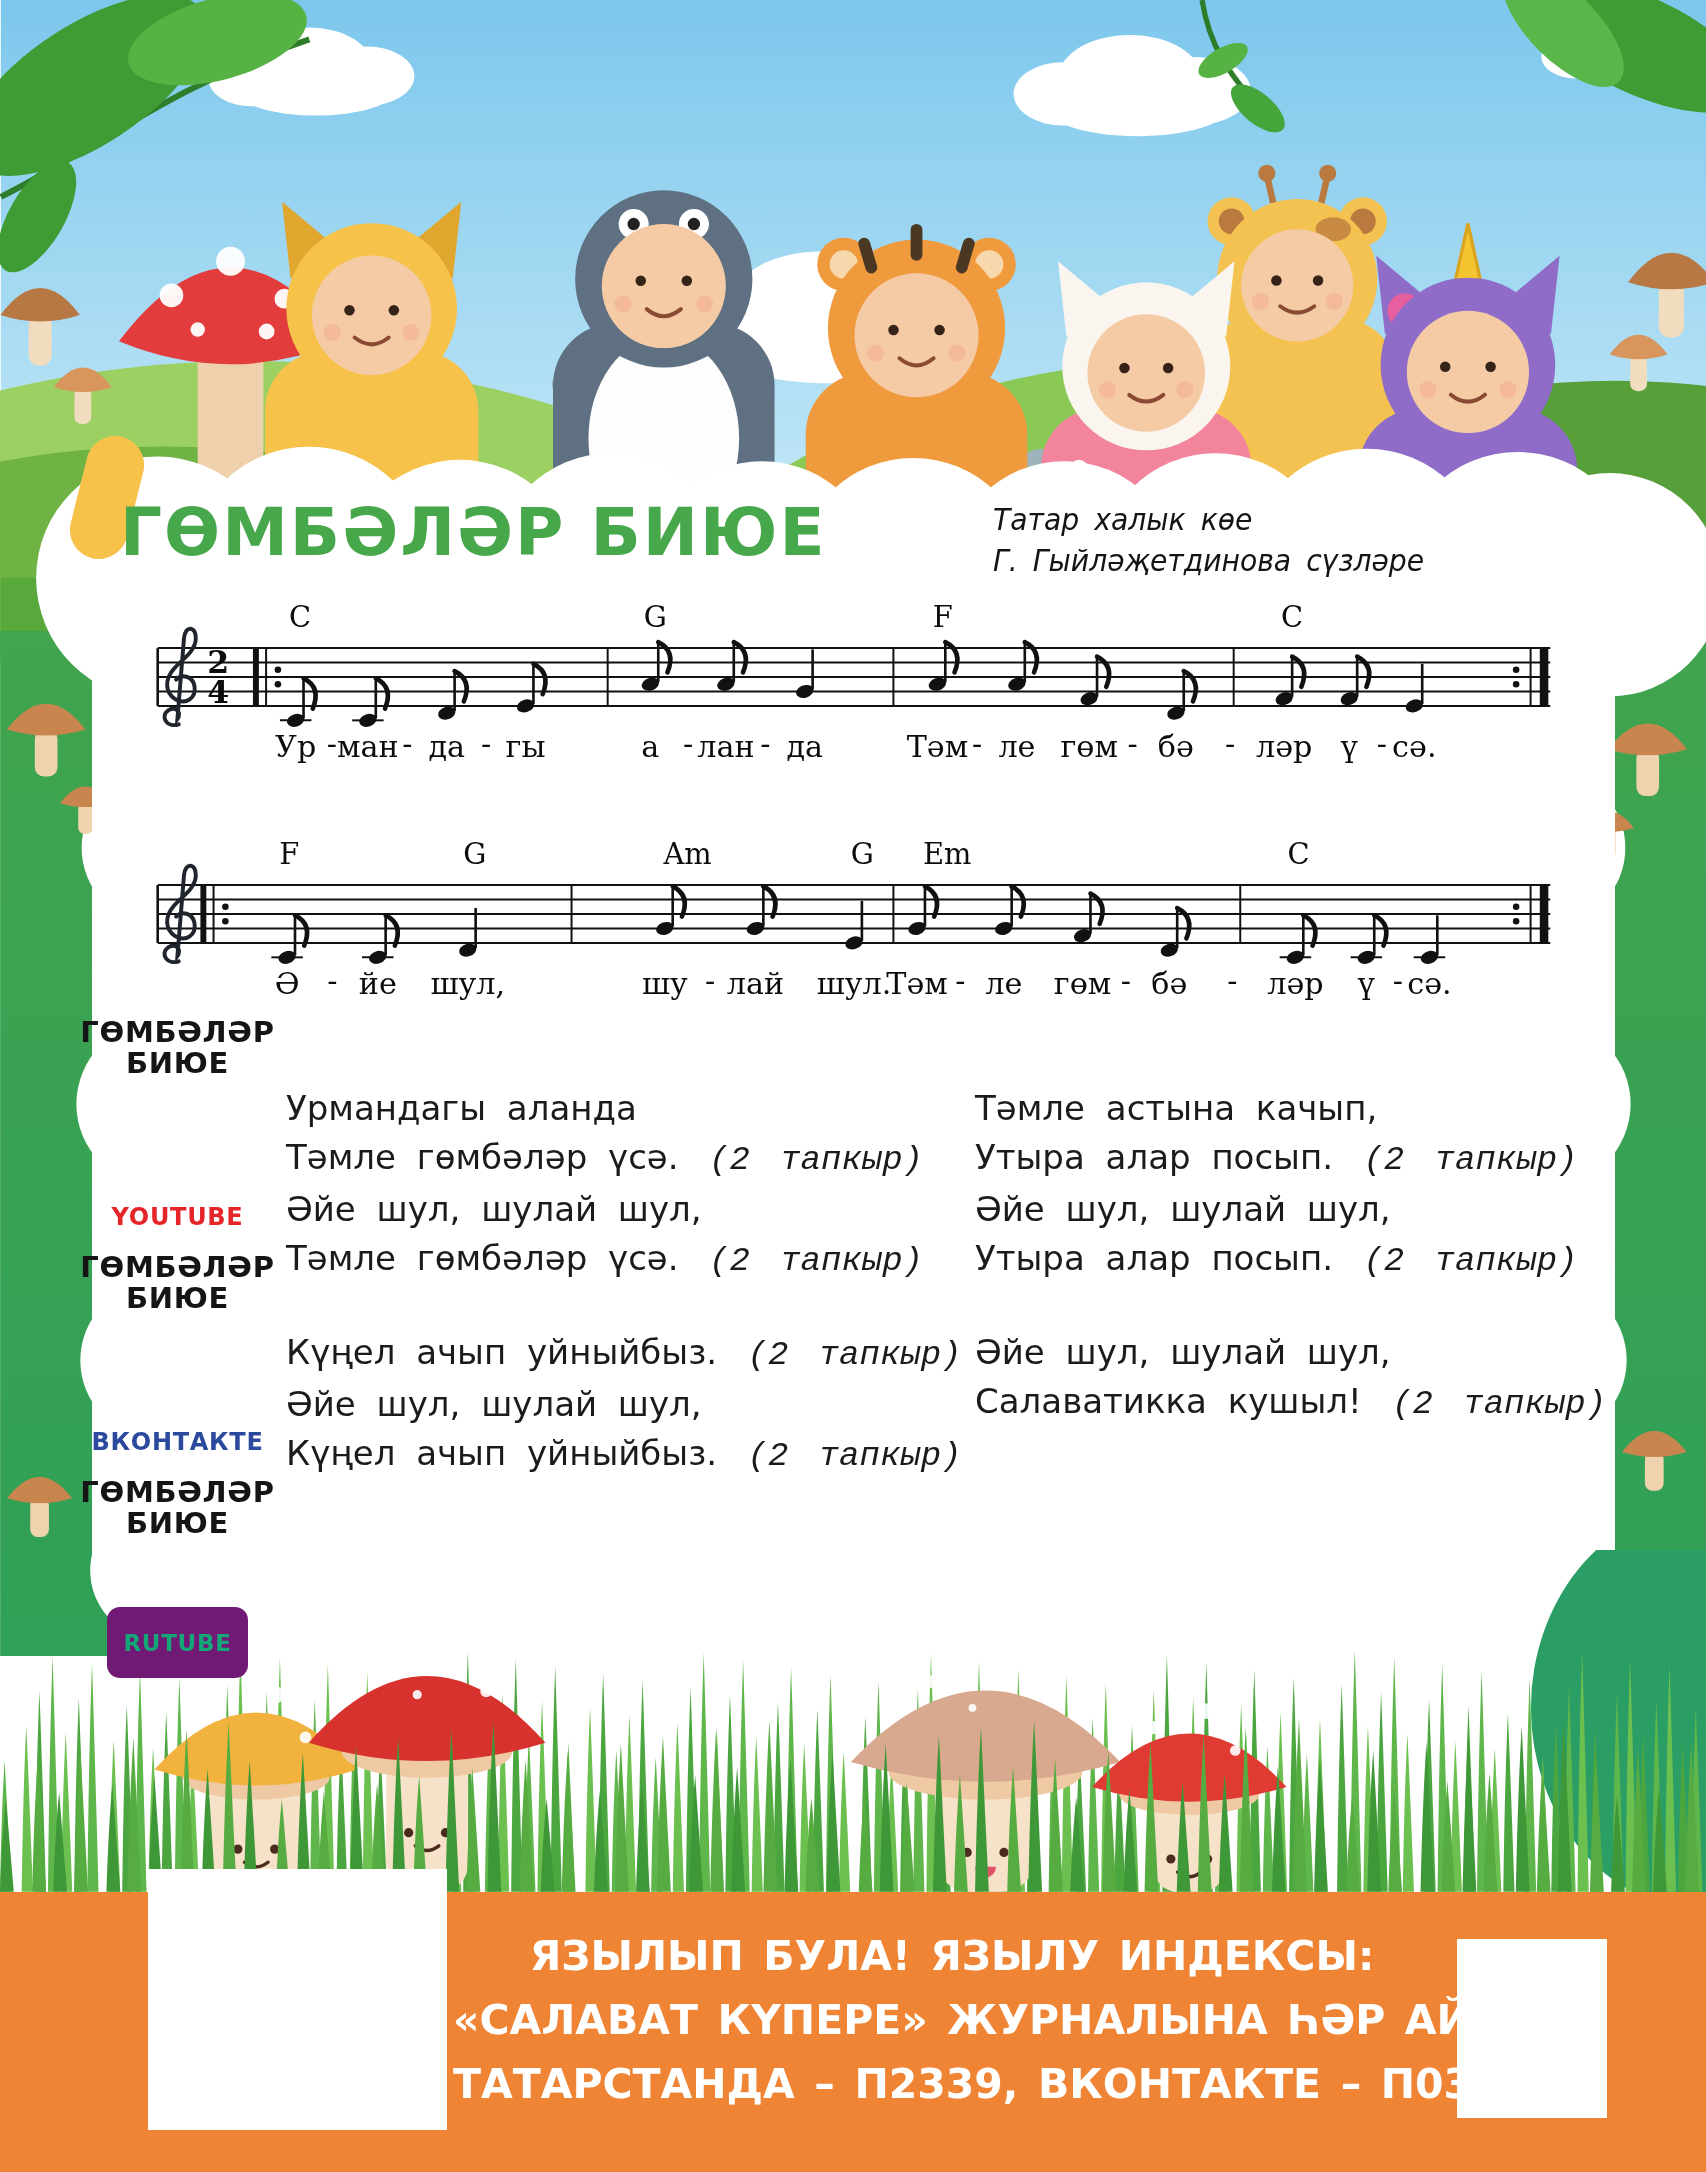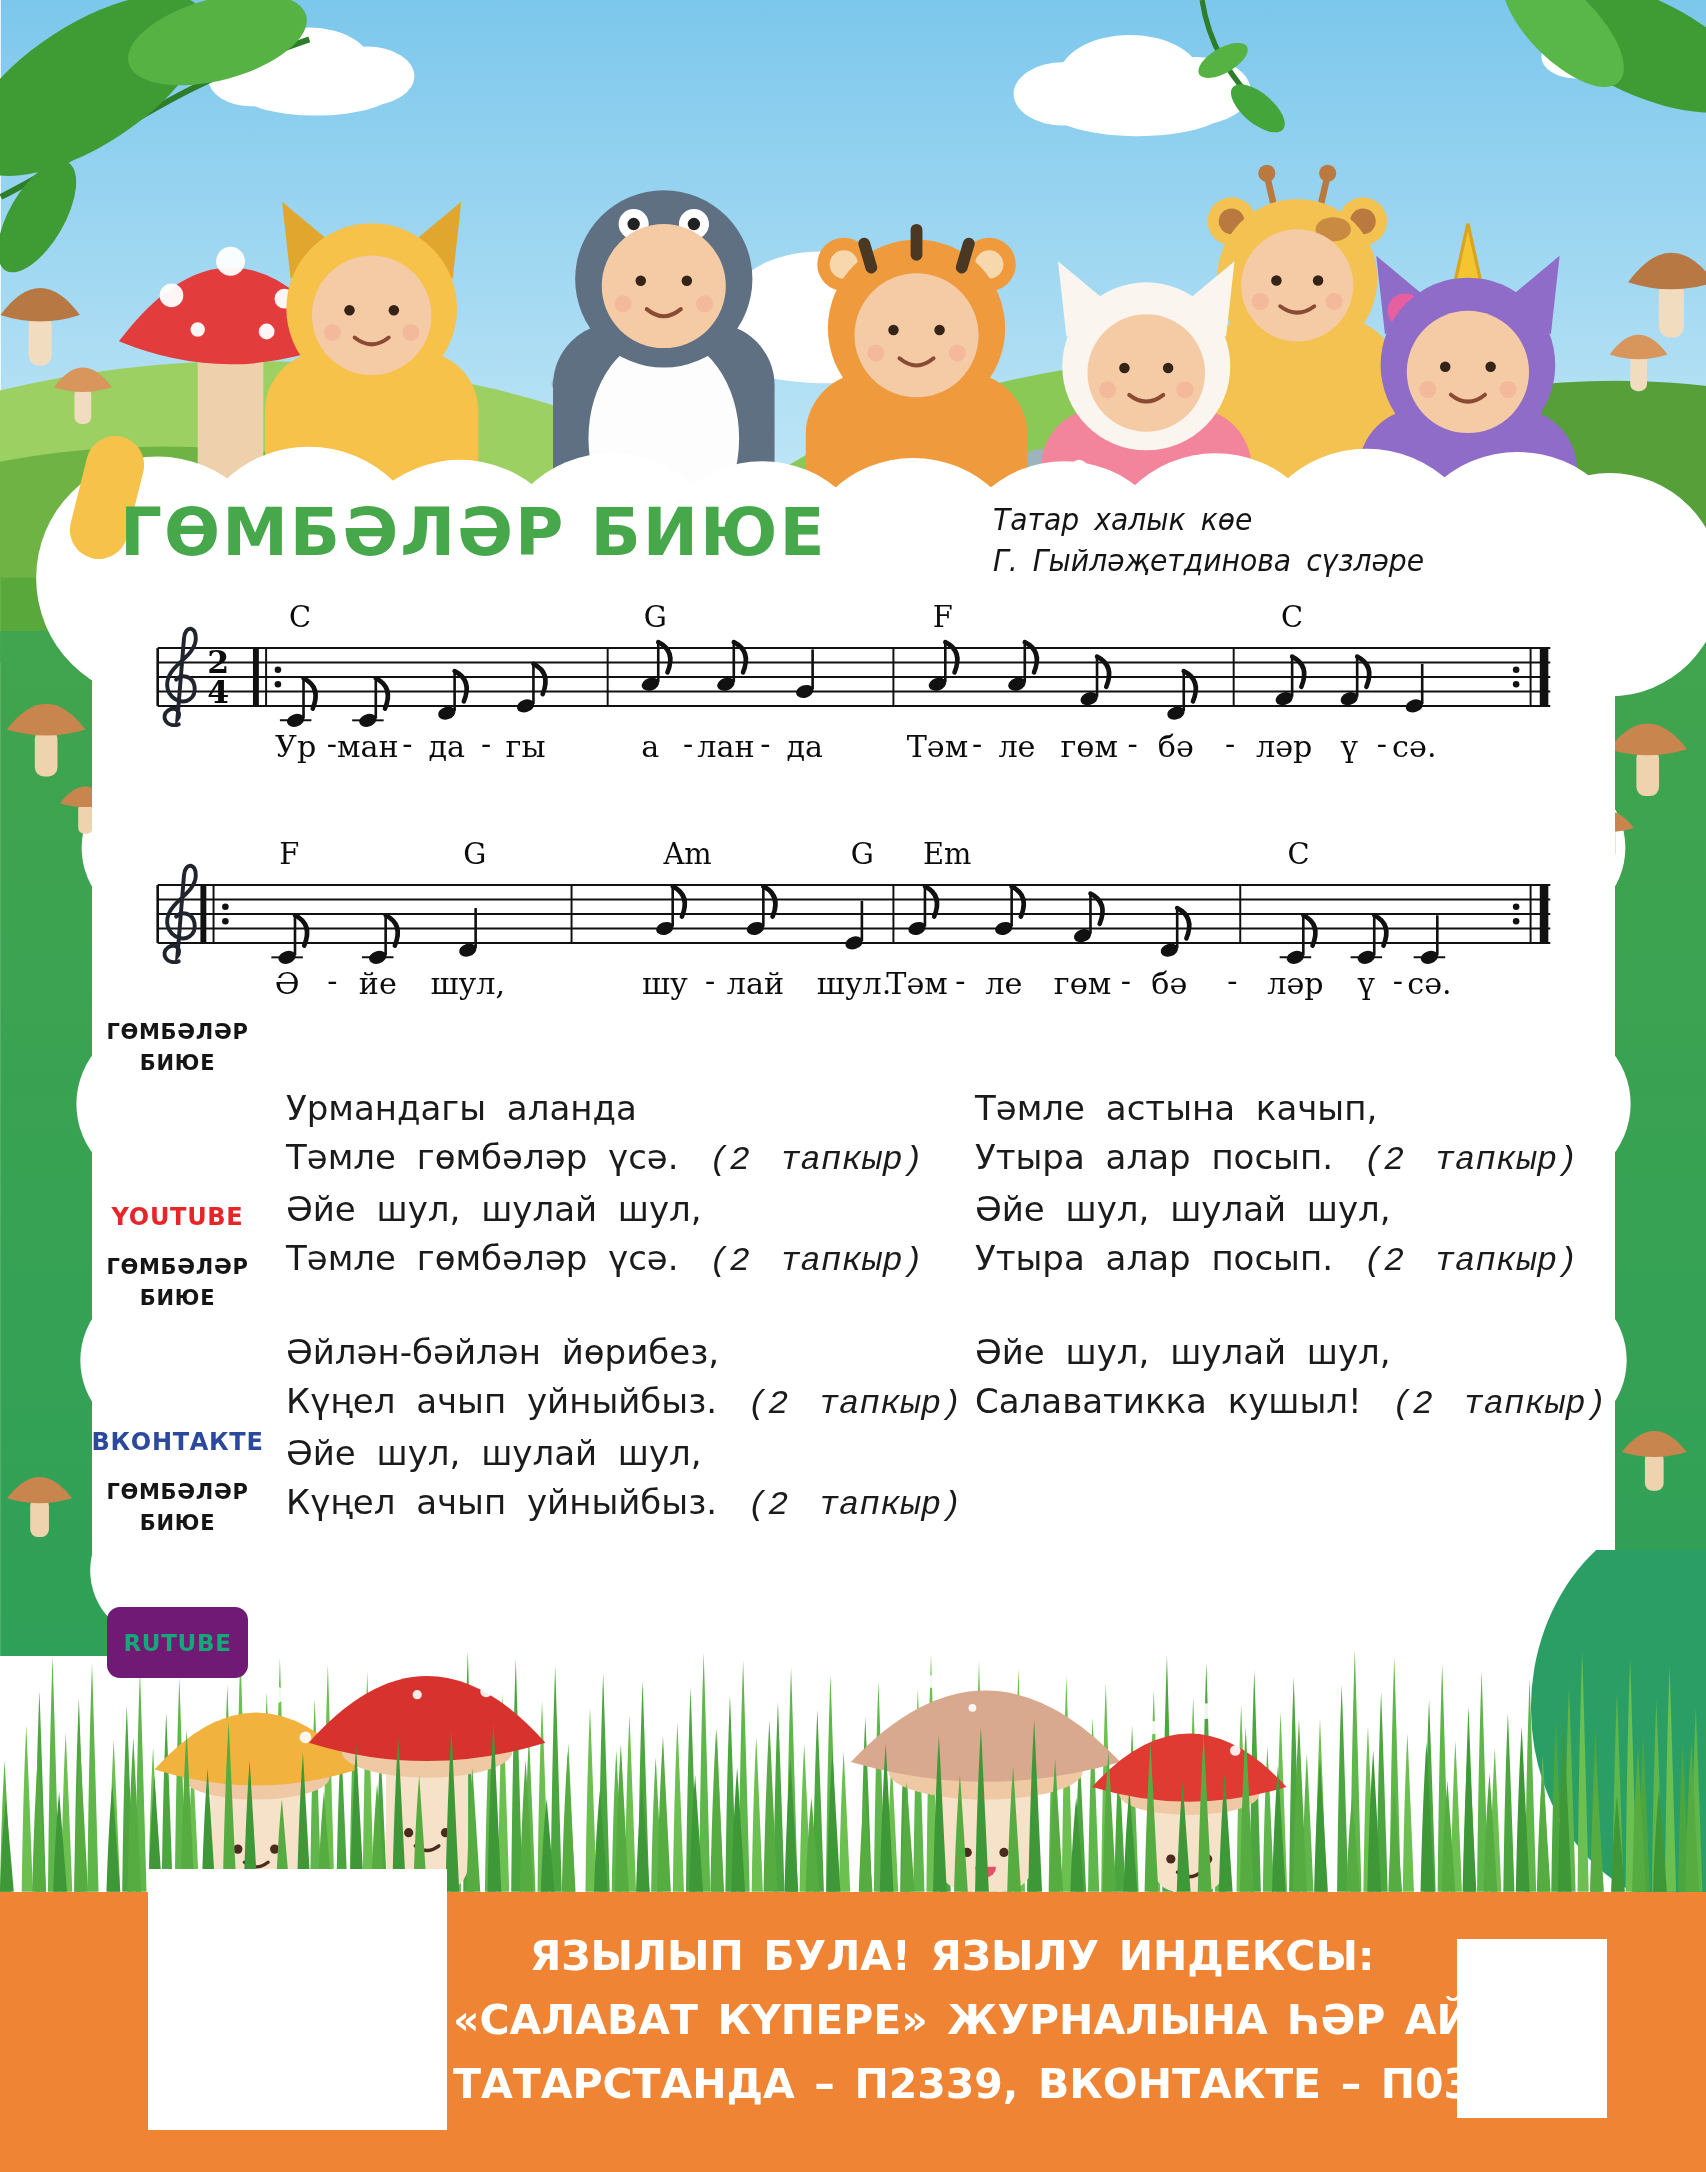--- a/index.html
+++ b/index.html
@@ -19,21 +19,21 @@
     font-style:italic;font-size:30px;line-height:41px;color:#141414;
     transform:scaleX(.94);transform-origin:left top;word-spacing:6.6px;
   }
   
   .staff-svg{position:absolute;left:138px;width:1432px;height:171px;}
   #staff1{top:602px;}
   #staff2{top:839px;}
   
   .side-caption{
     position:absolute;left:66px;width:223px;text-align:center;
-    font-weight:bold;font-size:21px;line-height:31px;color:#151515;
+    font-weight:bold;font-size:29px;line-height:31px;color:#151515;
     white-space:pre-line;letter-spacing:0.7px;
   }
   .side-platform{
     position:absolute;left:66px;width:223px;text-align:center;
     font-weight:bold;font-size:24px;letter-spacing:0.7px;
   }
   #cap-top{top:1017px;}
   #lbl-youtube{top:1203px;color:#E52528;}
   #cap-youtube{top:1252px;}
   #lbl-vk{top:1428px;color:#2B4A9E;}
@@ -528,21 +528,20 @@
     <div><span>Әйе шул, шулай шул,</span></div>
     <div><span>Тәмле гөмбәләр үсә.</span><i> (2 тапкыр)</i></div>
   </div>
 <div id="verse-1" class="verse">
     <div><span>Тәмле астына качып,</span></div>
     <div><span>Утыра алар посып.</span><i> (2 тапкыр)</i></div>
     <div><span>Әйе шул, шулай шул,</span></div>
     <div><span>Утыра алар посып.</span><i> (2 тапкыр)</i></div>
   </div>
 <div id="verse-2" class="verse">
-    <div><span>Әйлән-бәйлән йөрибез,</span></div>
     <div><span>Күңел ачып уйныйбыз.</span><i> (2 тапкыр)</i></div>
     <div><span>Әйе шул, шулай шул,</span></div>
     <div><span>Күңел ачып уйныйбыз.</span><i> (2 тапкыр)</i></div>
   </div>
 <div id="verse-3" class="verse">
     <div><span>Әйе шул, шулай шул,</span></div>
     <div><span>Салаватикка кушыл!</span><i> (2 тапкыр)</i></div>
   </div>
 
 <svg id="grass" class="abs" width="1707" height="342" viewBox="0 0 2598 520">

